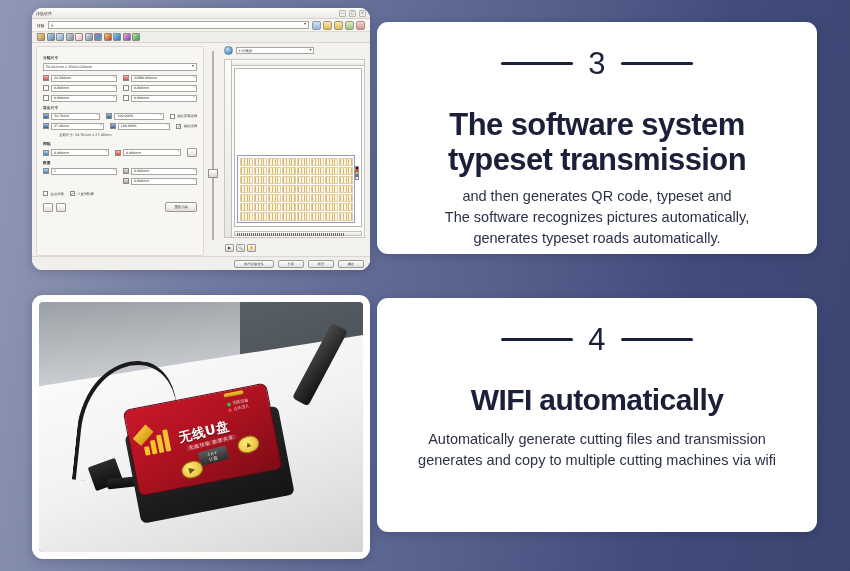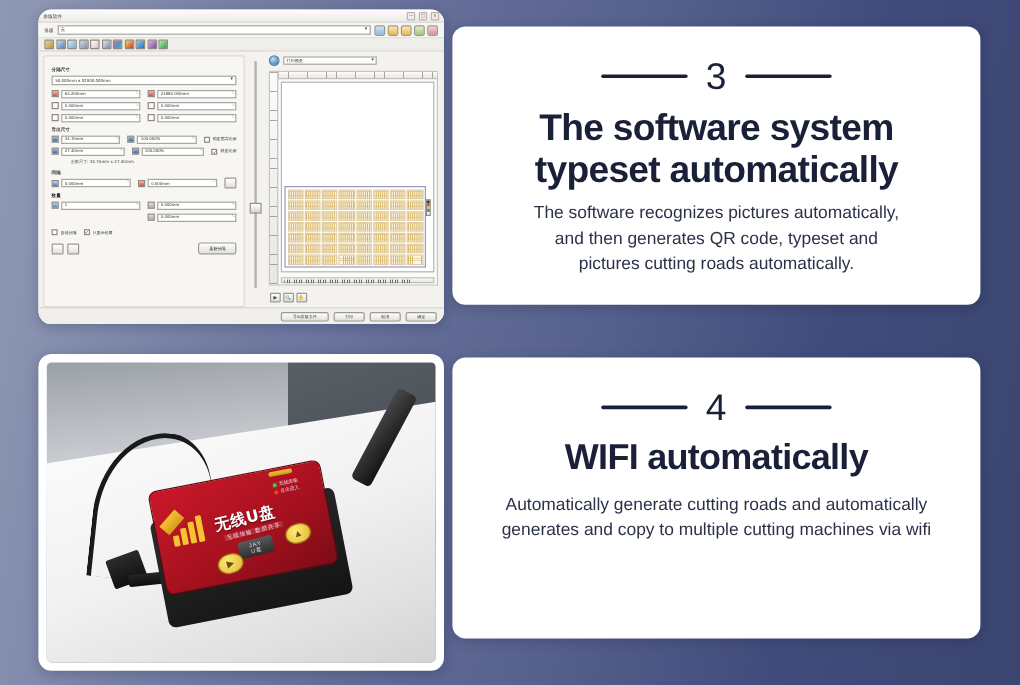--- a/index.html
+++ b/index.html
@@ -34,21 +34,21 @@
     display: flex; flex-direction: column;
     align-items: center; justify-content: flex-start;
     height: 100%; padding: 26px 24px 18px;
     text-align: center; color: #1b2039;
   }
   .step-head { display: flex; align-items: center; gap: 15px; margin-bottom: 6px; }
   .rule { width: 72px; height: 2.5px; background: #1b2039; border-radius: 2px; }
   .step-num { font-size: 31px; font-weight: 300; line-height: 1; letter-spacing: 0.5px; }
   .panel-title {
     font-size: 31px; font-weight: 700; line-height: 1.13;
-    letter-spacing: -0.6px; margin-top: 4px;
+    letter-spacing: -0.6px; margin-top: 22px;
   }
   #card-step4 .panel-title { font-size: 30px; }
   .panel-body {
     font-size: 14.5px; line-height: 1.46; font-weight: 400;
     color: #2b3147; margin-top: 11px; max-width: 400px;
   }
   #card-step3 .panel-body { margin-top: 9px; }
   #card-step4 .panel-body { max-width: 412px; margin-top: 12px; }
 
   
@@ -691,40 +691,40 @@
 
   <div class="card" id="card-step3">
     <div class="text-panel">
       <div class="step-head">
         <span class="rule"></span>
         <span class="step-num">3</span>
         <span class="rule"></span>
       </div>
       <div class="panel-title">
         <div>The software system</div>
-        <div>typeset automatically</div>
+        <div>typeset transmission</div>
       </div>
       <div class="panel-body">
+        <div>and then generates QR code, typeset and</div>
         <div>The software recognizes pictures automatically,</div>
-        <div>and then generates QR code, typeset and</div>
-        <div>pictures cutting roads automatically.</div>
+        <div>generates typeset roads automatically.</div>
       </div>
     </div>
   </div>
 
   <div class="card" id="card-step4">
     <div class="text-panel">
       <div class="step-head">
         <span class="rule"></span>
         <span class="step-num">4</span>
         <span class="rule"></span>
       </div>
       <div class="panel-title">
         <div>WIFI automatically</div>
       </div>
       <div class="panel-body">
-        <div>Automatically generate cutting roads and automatically</div>
+        <div>Automatically generate cutting files and transmission</div>
         <div>generates and copy to multiple cutting machines via wifi</div>
       </div>
     </div>
   </div>
 
 </div>
 
 </body></html>

